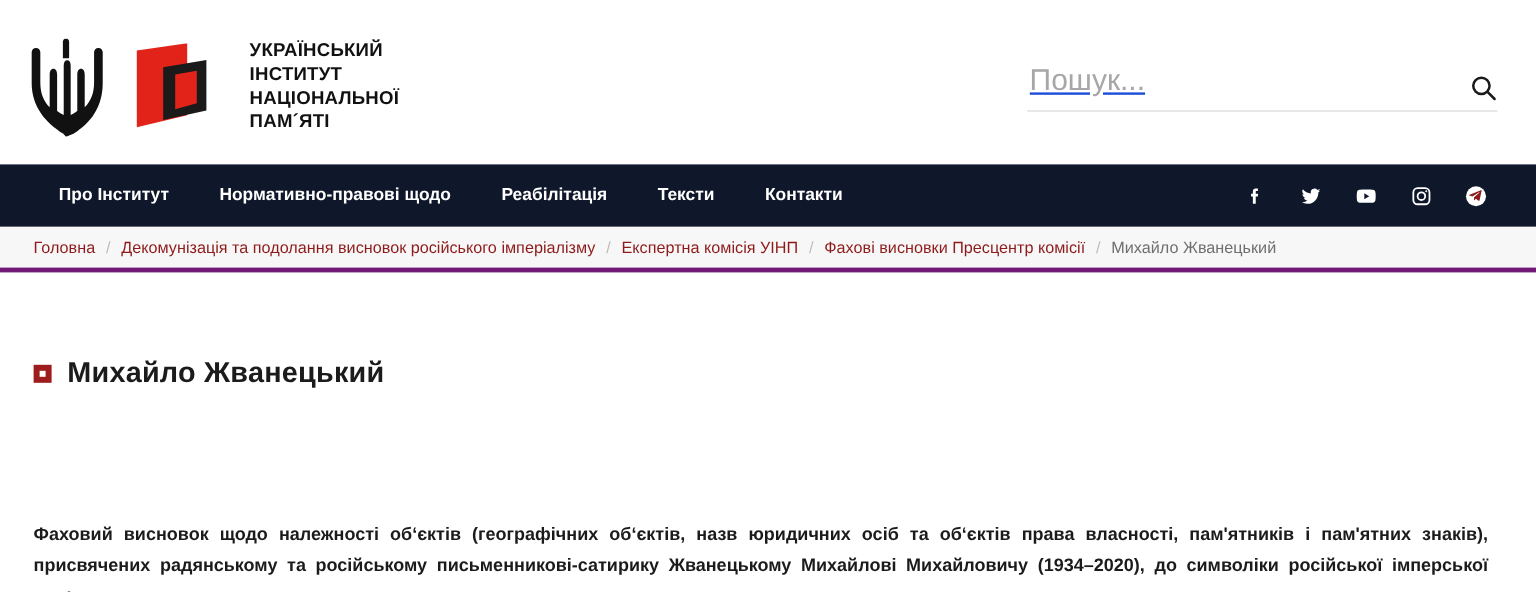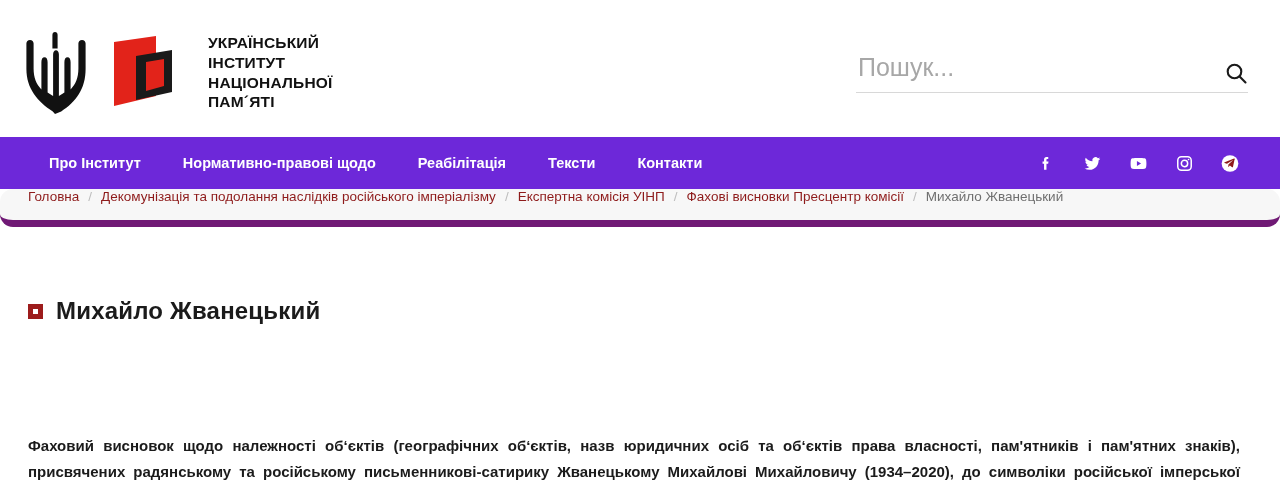--- a/index.html
+++ b/index.html
@@ -61,36 +61,37 @@
   .search-input {
     width: 100%;
     border: none;
     border-bottom: 1px solid #d8d8d8;
     outline: none;
     font-size: 25px;
     color: #1d4ed8;
     font-family: "Liberation Sans", sans-serif;
     padding: 4px 34px 10px 2px;
     background: transparent;
+    text-decoration: underline;
   }
   .search-input::placeholder { color: #a7a7a7; }
   .search-btn {
     position: absolute;
     right: 0;
     bottom: 12px;
     background: none;
     border: none;
     cursor: pointer;
     padding: 0;
     line-height: 0;
   }
 
   
   .navbar {
-    background: #6d28d9;
+    background: #0f172a;
     height: 52px;
     display: flex;
     align-items: center;
     padding-left: 28px;
     padding-right: 24px;
     text-align: right;
   }
   .nav-items {
     display: flex;
     align-items: center;
@@ -123,24 +124,24 @@
     cursor: pointer;
     width: 20px;
     height: 20px;
   }
 
   
   .breadcrumb-bar {
     background: #f7f7f7;
     height: 38px;
     display: flex;
+    align-items: center;
     padding: 0 28px;
     font-size: 13.5px;
-    border-bottom: 7px solid #701a75;
-    border-radius: 13px;
+    border-bottom: 4px solid #701a75;
   }
   .crumb {
     color: #8e1b1b;
     text-decoration: none;
     cursor: pointer;
     white-space: nowrap;
   }
   .crumb.current {
     color: #6f6f6f;
     cursor: default;
@@ -261,21 +262,21 @@
           <circle cx="12" cy="12" r="10" fill="#fff"></circle>
           <path d="M17.4 7.6 15.6 16c-.1.6-.5.7-1 .5l-2.8-2-1.3 1.3c-.2.2-.3.3-.6.3l.2-3 5.4-4.9c.2-.2 0-.3-.4-.1l-6.7 4.2-2.9-.9c-.6-.2-.6-.6.1-.9l11.3-4.4c.5-.2 1 .1.8 1z" fill="#8e1b1b"></path>
         </svg>
     </span>
   </div>
 </div>
 
 <div class="breadcrumb-bar">
   <a class="crumb">Головна</a>
   <span class="crumb-sep">/</span>
-  <a class="crumb">Декомунізація та подолання наслідків російського імперіалізму</a>
+  <a class="crumb">Декомунізація та подолання висновок російського імперіалізму</a>
   <span class="crumb-sep">/</span>
   <a class="crumb">Експертна комісія УІНП</a>
   <span class="crumb-sep">/</span>
   <a class="crumb">Фахові висновки Пресцентр комісії</a>
   <span class="crumb-sep">/</span>
   <span class="crumb current">Михайло Жванецький</span>
 </div>
 
 <div class="content">
   <div class="page-title-row">

